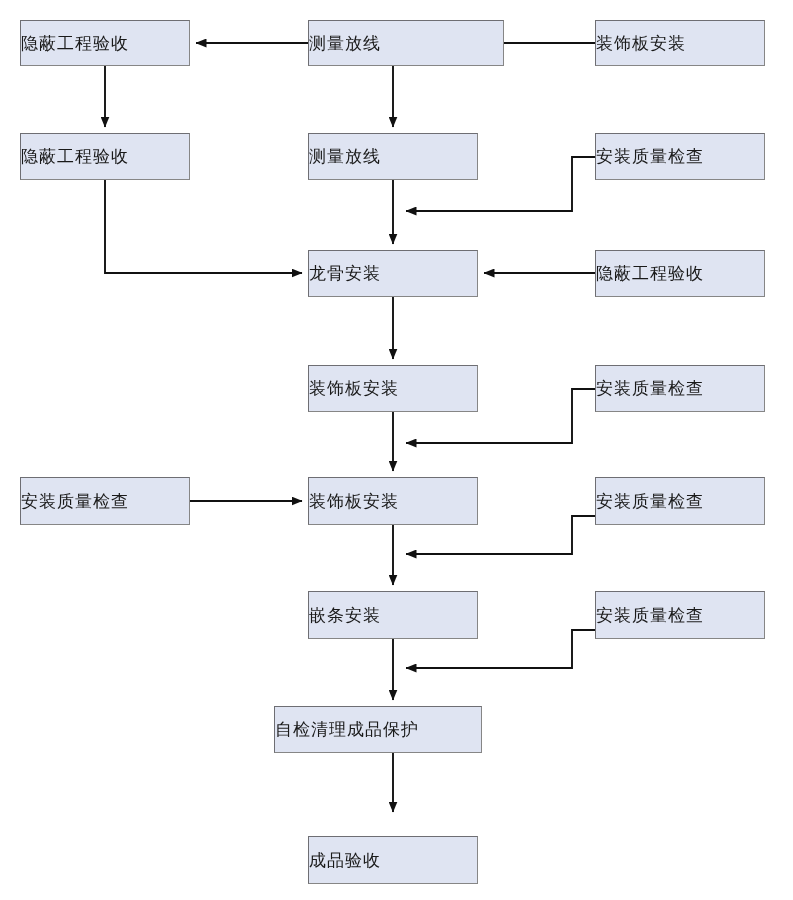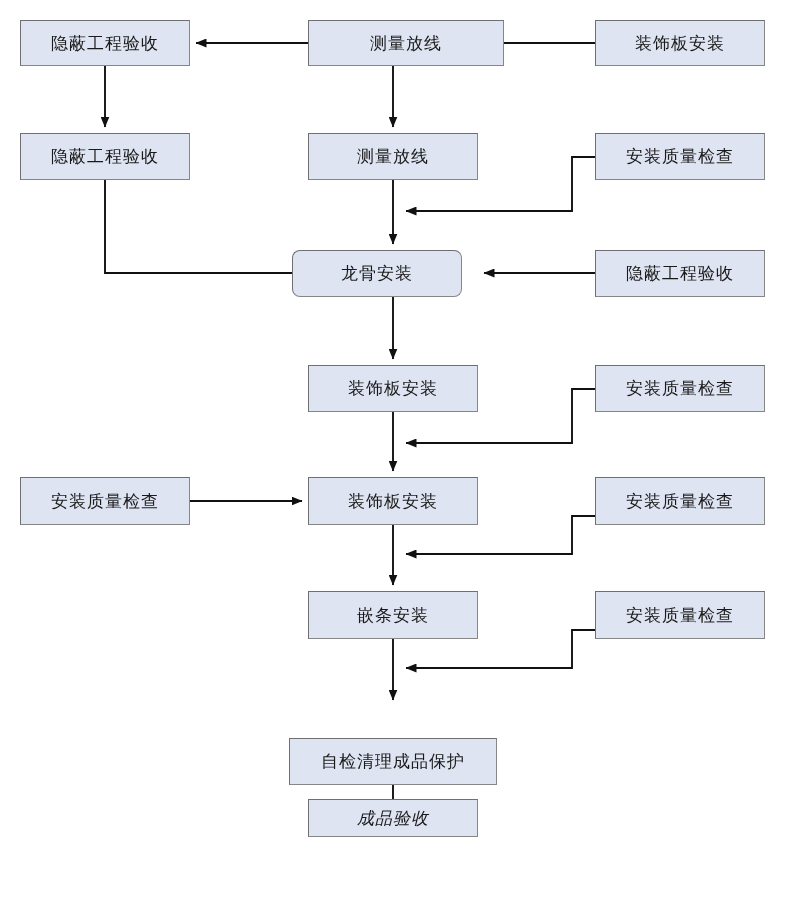--- a/index.html
+++ b/index.html
@@ -27,21 +27,21 @@
   }
   .node {
     position: absolute;
     box-sizing: border-box;
     background: #dfe4f2;
     border: 1px solid #868686;
     border-top-color: #6e6e73;
     border-left-color: #6e6e73;
     display: flex;
     align-items: center;
-    justify-content: center;
+    justify-content: flex-start;
     font-size: 17px;
     color: #1a1a1a;
     letter-spacing: 1px;
     line-height: 1;
     white-space: nowrap;
     user-select: none;
   }
   .node-label {
     display: block;
   }
@@ -113,21 +113,21 @@
   </div>
 
   <div class="node" style="left:308px; top:133px; width:170px; height:47px;">
     <span class="node-label">测量放线</span>
   </div>
 
   <div class="node" style="left:595px; top:133px; width:170px; height:47px;">
     <span class="node-label">安装质量检查</span>
   </div>
 
-  <div class="node" style="left:292px; top:250px; width:170px; height:47px;border-radius:8px;">
+  <div class="node" style="left:308px; top:250px; width:170px; height:47px;">
     <span class="node-label">龙骨安装</span>
   </div>
 
   <div class="node" style="left:595px; top:250px; width:170px; height:47px;">
     <span class="node-label">隐蔽工程验收</span>
   </div>
 
   <div class="node" style="left:308px; top:365px; width:170px; height:47px;">
     <span class="node-label">装饰板安装</span>
   </div>
@@ -149,21 +149,21 @@
   </div>
 
   <div class="node" style="left:308px; top:591px; width:170px; height:48px;">
     <span class="node-label">嵌条安装</span>
   </div>
 
   <div class="node" style="left:595px; top:591px; width:170px; height:48px;">
     <span class="node-label">安装质量检查</span>
   </div>
 
-  <div class="node" style="left:289px; top:706px; width:208px; height:47px;margin-top:32px;">
+  <div class="node" style="left:274px; top:706px; width:208px; height:47px;">
     <span class="node-label">自检清理成品保护</span>
   </div>
 
-  <div class="node" style="left:308px; top:799px; width:170px; height:38px;font-style:italic;">
+  <div class="node" style="left:308px; top:836px; width:170px; height:48px;">
     <span class="node-label">成品验收</span>
   </div>
 
 </div>
 
 </body></html>

